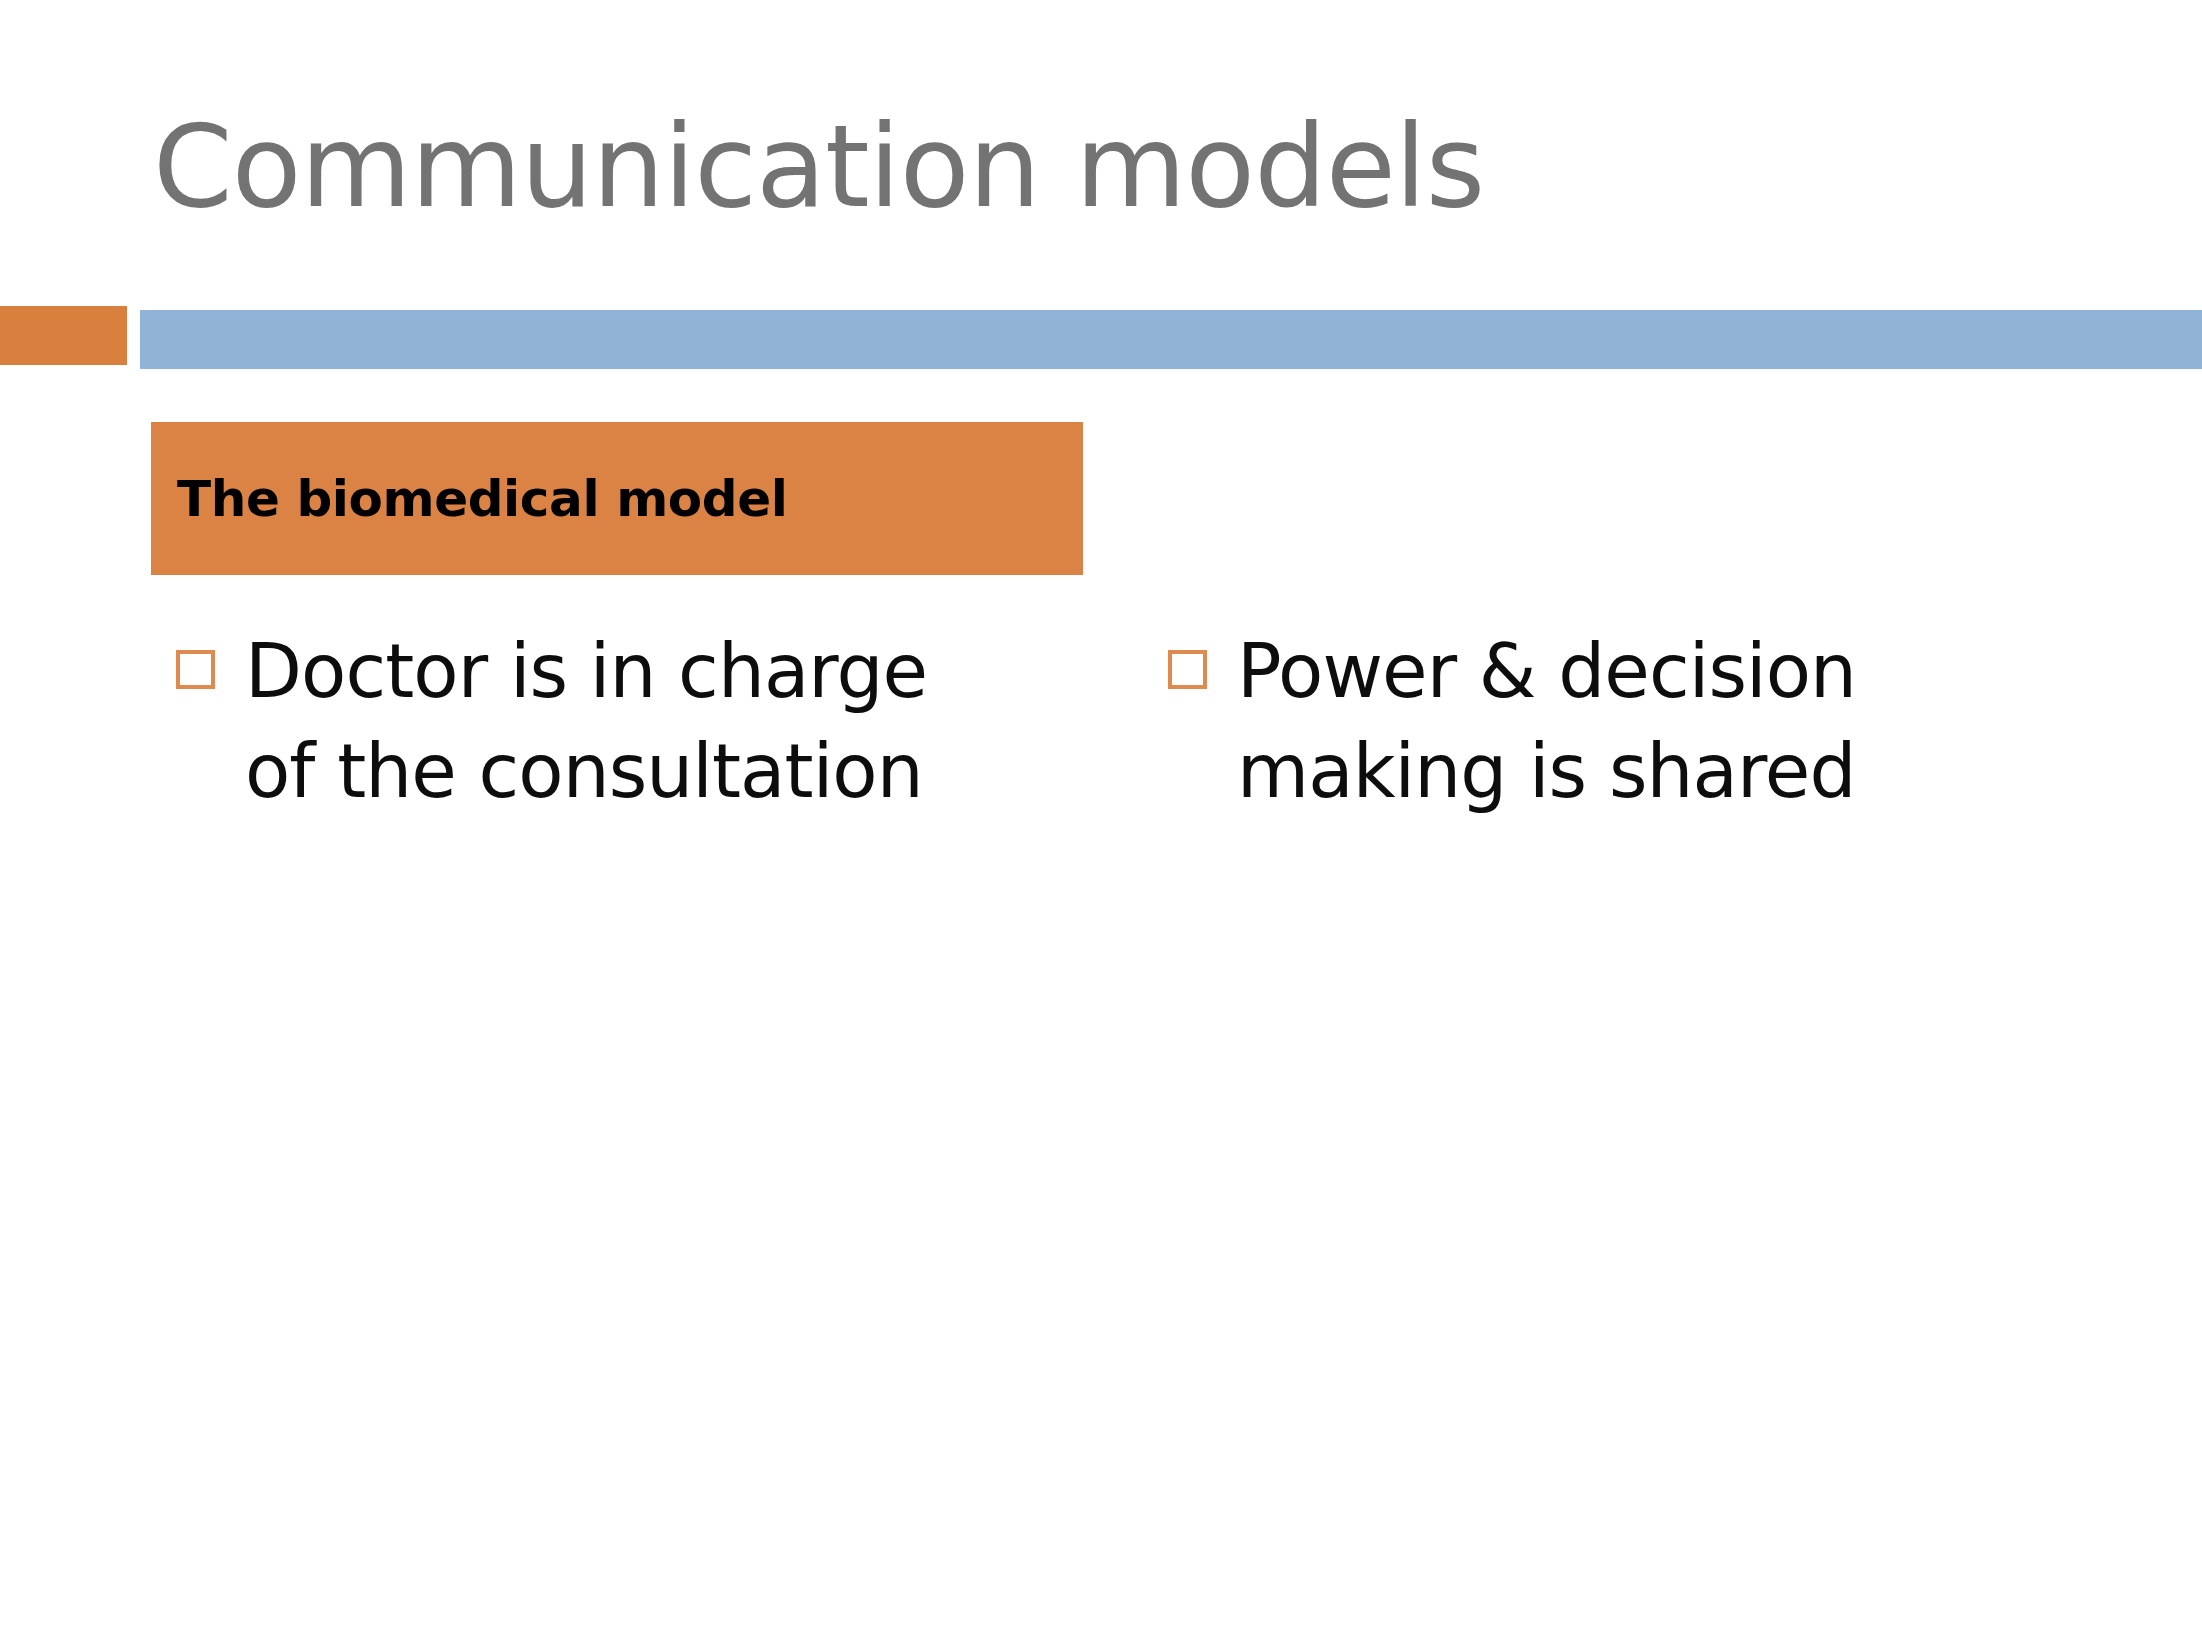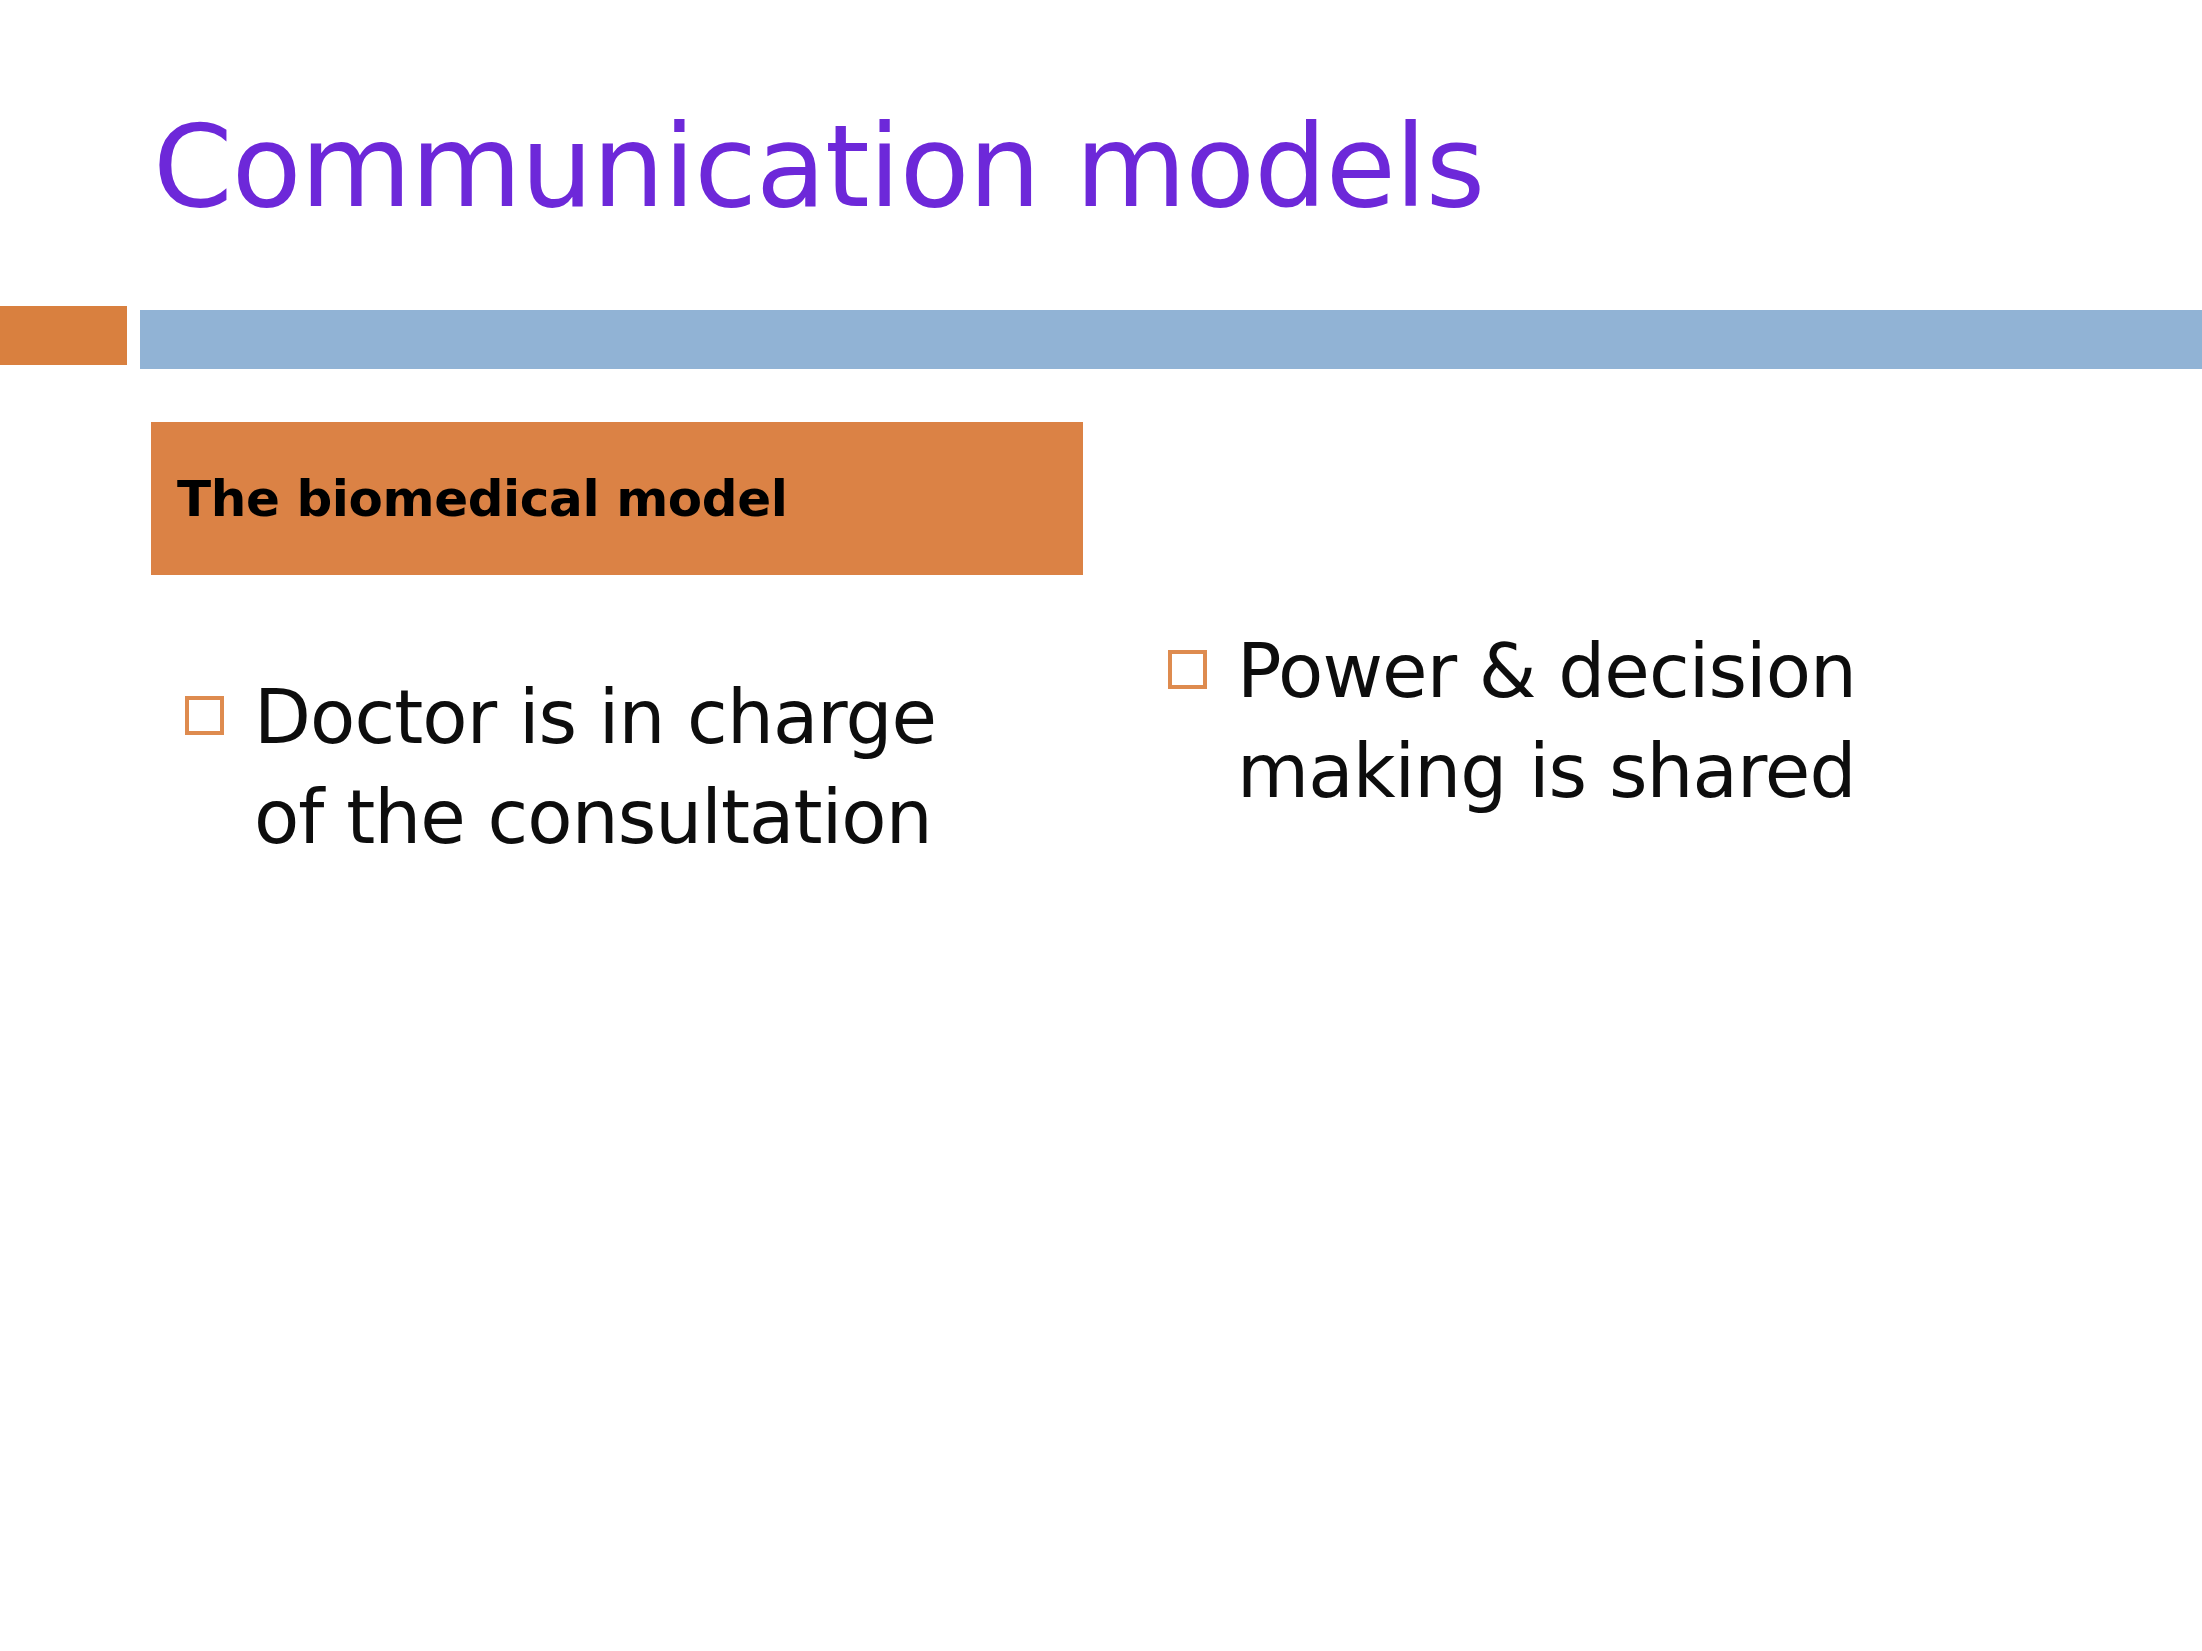--- a/index.html
+++ b/index.html
@@ -23,21 +23,21 @@
     position: absolute;
     left: 153px;
     top: 102px;
     width: 1893px;
     height: 129px;
     font-family: "DejaVu Sans", sans-serif;
     font-size: 114px;
     font-weight: 400;
     line-height: 129px;
     letter-spacing: -0.9px;
-    color: #6d28d9;
+    color: #737373;
     white-space: nowrap;
   }
 
   
   .divider-accent-block {
     position: absolute;
     left: 0px;
     top: 306px;
     width: 127px;
     height: 59px;
@@ -78,21 +78,21 @@
     left: 1157px;
     width: 935px;
     background: #D9B460;
   }
 
   
   .bullet-col {
     position: absolute;
     top: 621px;
   }
-  #col-left  { left: 185px;  width: 921px; margin-top: 46px; }
+  #col-left  { left: 176px;  width: 921px; }
   #col-right { left: 1168px; width: 938px; }
 
   .bullet-item {
     display: flex;
     align-items: flex-start;
     margin-bottom: 36px;
   }
   .bullet-marker {
     flex: 0 0 auto;
     width: 31px;

